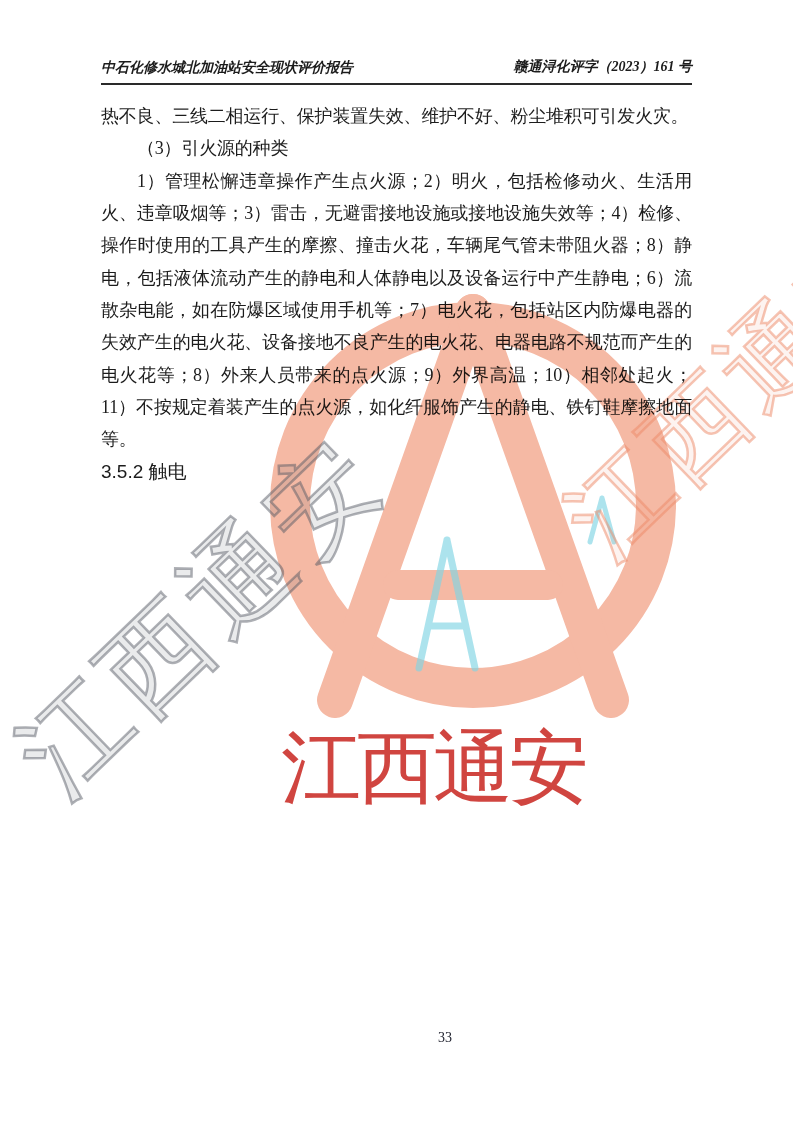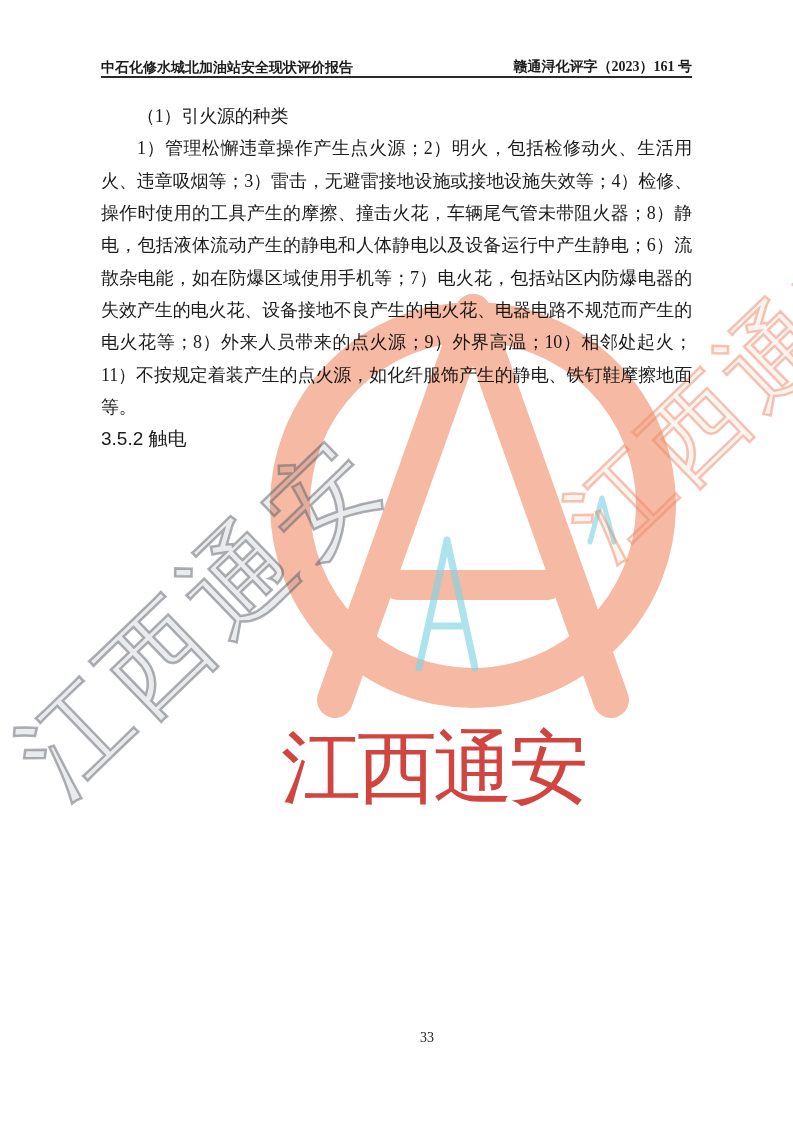--- a/index.html
+++ b/index.html
@@ -9,43 +9,45 @@
     margin:0 auto;
     background:#ffffff;
     overflow:hidden;
     font-family:"Liberation Serif","DejaVu Serif",serif;
     color:#1c1c1c;
   }
   
   .page-header{
     position:absolute;left:101px;top:58px;width:591px;
     display:flex;justify-content:space-between;align-items:flex-end;
+    padding-bottom:7px;
     border-bottom:2px solid #2a2a2a;
     font-size:14px;font-weight:700;line-height:18px;
     white-space:nowrap;
+    font-style:italic;
   }
   .hdr-left{font-family:"Liberation Sans","DejaVu Sans",sans-serif;font-weight:700;}
   .hdr-right{font-family:"Liberation Serif","DejaVu Serif",serif;font-weight:700;}
   
   .doc-body{
     position:absolute;left:101px;top:100px;width:591px;
     font-size:18px;line-height:32.35px;
     text-align:justify;
     letter-spacing:-0.2px;
   }
   .doc-body p{margin:0;}
   .doc-body p.ind{text-indent:2em;}
   .doc-body h3{
     margin:0;font-size:19px;line-height:32.35px;font-weight:400;
     font-family:"Liberation Sans","DejaVu Sans",sans-serif;
     text-align:left;letter-spacing:0;
   }
   
   .page-number{
-    position:absolute;left:420px;top:1030px;
+    position:absolute;left:438px;top:1030px;
     font-size:14px;color:#222430;
   }
   
   .wm-layer{
     position:absolute;inset:0;z-index:5;
     pointer-events:none;
     mix-blend-mode:multiply;
   }
   .wm-layer svg{position:absolute;inset:0;}
   .wm-red-text{
@@ -60,21 +62,22 @@
 <body>
 
 <div class="page">
 
   <div class="page-header">
     <span class="hdr-left">中石化修水城北加油站安全现状评价报告</span>
     <span class="hdr-right">赣通浔化评字（2023）161 号</span>
   </div>
 
   <div class="doc-body">
-    <p class="ind">（1）引火源的种类</p>
+    <p>热不良、三线二相运行、保护装置失效、维护不好、粉尘堆积可引发火灾。</p>
+    <p class="ind">（3）引火源的种类</p>
     <p class="ind">1）管理松懈违章操作产生点火源；2）明火，包括检修动火、生活用火、违章吸烟等；3）雷击，无避雷接地设施或接地设施失效等；4）检修、操作时使用的工具产生的摩擦、撞击火花，车辆尾气管未带阻火器；8）静电，包括液体流动产生的静电和人体静电以及设备运行中产生静电；6）流散杂电能，如在防爆区域使用手机等；7）电火花，包括站区内防爆电器的失效产生的电火花、设备接地不良产生的电火花、电器电路不规范而产生的电火花等；8）外来人员带来的点火源；9）外界高温；10）相邻处起火；11）不按规定着装产生的点火源，如化纤服饰产生的静电、铁钉鞋摩擦地面等。</p>
     <h3>3.5.2 触电</h3>
   </div>
 
   <div class="page-number">33</div>
 
   <div class="wm-layer">
     <svg width="793" height="1122" viewBox="0 0 793 1122">
 
       <g opacity="0.60">

